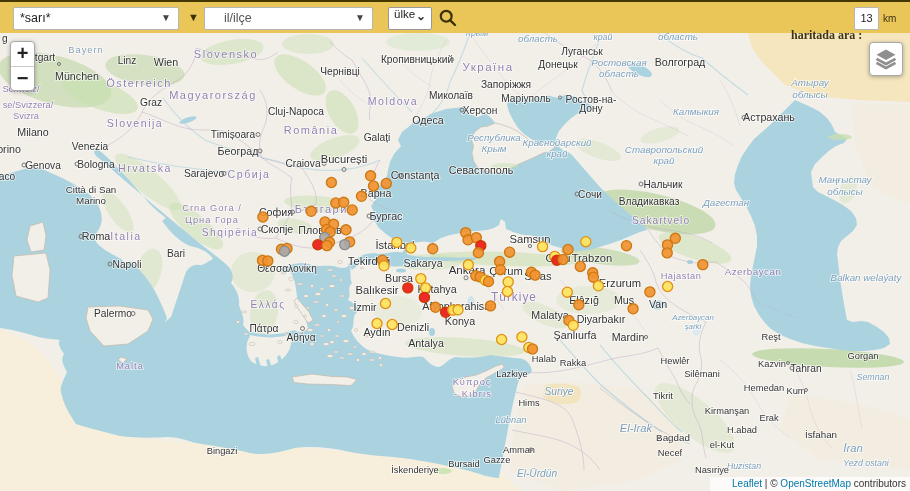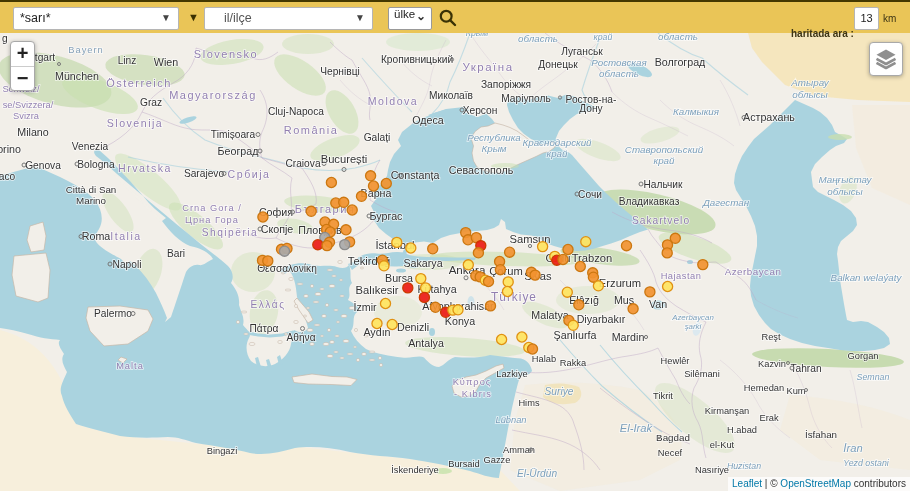--- a/index.html
+++ b/index.html
@@ -9,21 +9,21 @@
 box-sizing:border-box;font-size:12.5px;color:#222;}
 #map{position:absolute;left:0;top:33px;width:910px;height:458px;background:#f2efe9;}
 .ctl{position:absolute;background:#fff;border-radius:4px;z-index:30;
 box-shadow:0 1px 4px rgba(0,0,0,0.3);}
 #zoom{left:10px;top:41px;width:23px;height:48px;border:1px solid #a9a9a9;}
 #zoom div{width:23px;height:23.5px;text-align:center;font-weight:bold;font-size:20px;
 color:#222;line-height:23px;}
 #zoom div:first-child{border-bottom:1px solid #ccc;}
 #layers{left:869px;top:42px;width:32px;height:32px;border:1px solid #a9a9a9;}
 #attr{position:absolute;right:0;bottom:0;background:rgba(255,255,255,0.75);
-font-size:10px;color:#333;padding:1px 4px 2px 4px;z-index:30;}
+font-size:10px;color:#333;padding:1px 4px 2px 22px;z-index:30;}
 #attr a{color:#0078A8;text-decoration:none;}
 svg text{paint-order:stroke;stroke:#ffffff;stroke-width:1.7px;stroke-opacity:0.7;}
 </style></head><body>
 <div id="map">
 <svg width="910" height="458" viewBox="0 0 910 458" style="position:absolute;left:0;top:0">
 <g transform="translate(0,-33)">
 
 <path d="M0,330 Q60,345 76,424 Q100,432 140,438 L200,444 300,447 400,458 500,470 520,491 0,491 Z" fill="#f7efdc"></path>
 <path d="M748,33 L910,33 910,102 858,100 815,96 785,85 762,62 752,48 Z" fill="#f6e4b6" opacity="0.85"></path>
 <path d="M852,105 L910,105 910,205 872,188 856,148 Z" fill="#f5e9d0" opacity="0.35"></path>
@@ -489,21 +489,21 @@
    <span style="position:absolute;right:7px;top:4px;color:#444;font-size:10px;">▼</span></div>
  <span style="position:absolute;left:188px;top:9px;color:#3a3000;font-size:11px;">▼</span>
  <div class="inp" style="left:204px;top:5px;width:169px;height:23px;padding:3px 19px;color:#555;">il/ilçe
    <span style="position:absolute;right:7px;top:4px;color:#444;font-size:10px;">▼</span></div>
  <div class="inp" style="left:388px;top:5px;width:44px;height:23px;padding:0 5px;border:1px solid #999;font-size:11.5px;">ülke
    <span style="position:absolute;right:5px;top:1px;color:#333;font-size:12px;font-weight:bold;">⌄</span></div>
  <svg style="position:absolute;left:438px;top:6px;" width="20" height="20" viewBox="0 0 20 20">
    <circle cx="8.2" cy="8.2" r="5.4" fill="none" stroke="#3a3205" stroke-width="2.2"></circle>
    <line x1="12.3" y1="12.3" x2="17" y2="17" stroke="#3a3205" stroke-width="2.4" stroke-linecap="round"></line>
  </svg>
- <span style="position:absolute;left:791px;top:26px;font-weight:bold;font-size:10px;color:#3c3415;">haritada ara :</span>
+ <span style="position:absolute;left:791px;top:26px;font-weight:bold;font-size:12px;color:#3c3415;font-family:Liberation Serif, serif;">haritada ara :</span>
  <div class="inp" style="left:854px;top:5px;width:25px;height:23px;padding:4px 0;text-align:center;font-size:11px;">13</div>
  <span style="position:absolute;left:883px;top:11px;font-size:10px;color:#3c3415;">km</span>
 </div>
 <div id="zoom" class="ctl">
     <div>+</div>
     <div>−</div>
   </div>
 <div id="layers" class="ctl">
  <svg width="32" height="32" viewBox="0 0 32 32">
   <path d="M16 6.5 L25.5 11.8 16 17 6.5 11.8 Z" fill="#8f8f8f"></path>

